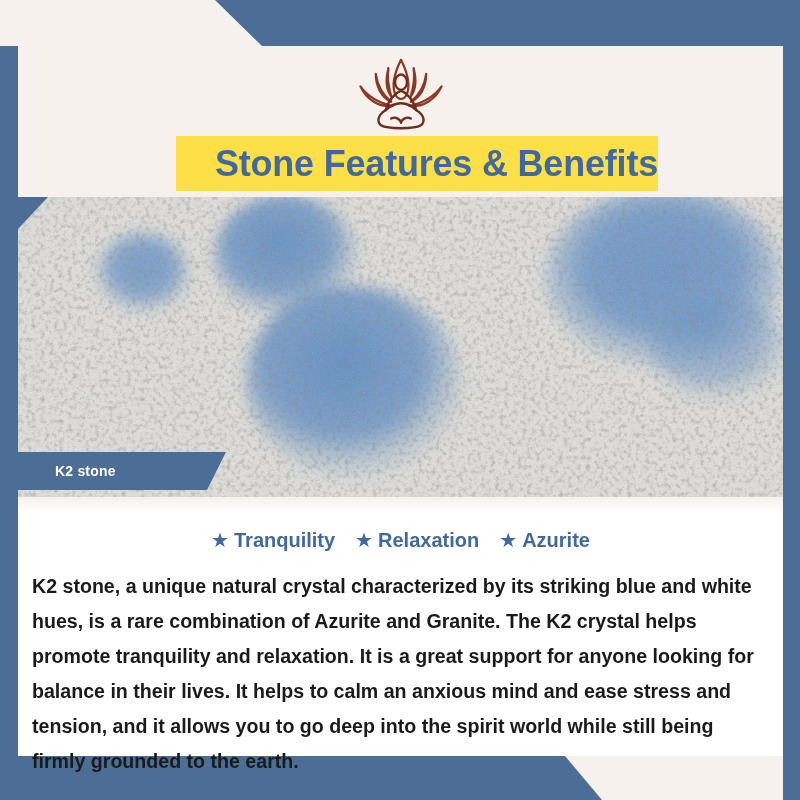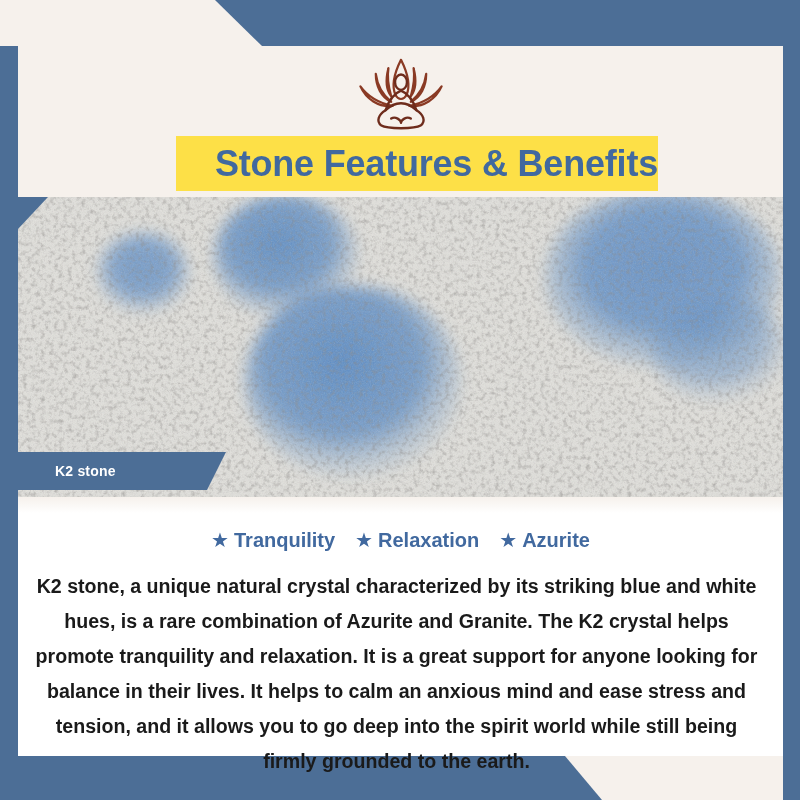--- a/index.html
+++ b/index.html
@@ -204,21 +204,21 @@
   .body-text {
     position: absolute;
     left: 14px;
     right: 22px;
     top: 72px;
     font-family: "Liberation Sans Narrow", "Liberation Sans", sans-serif;
     font-size: 19.6px;
     font-weight: bold;
     line-height: 35px;
     color: #1a1a1a;
-    text-align: center;
+    text-align: left;
   }
 </style>
 </head>
 <body>
 
 <div id="poster">
 
   <div class="top-band"></div>
   <div class="left-strip"></div>
   <div class="right-strip"></div>

